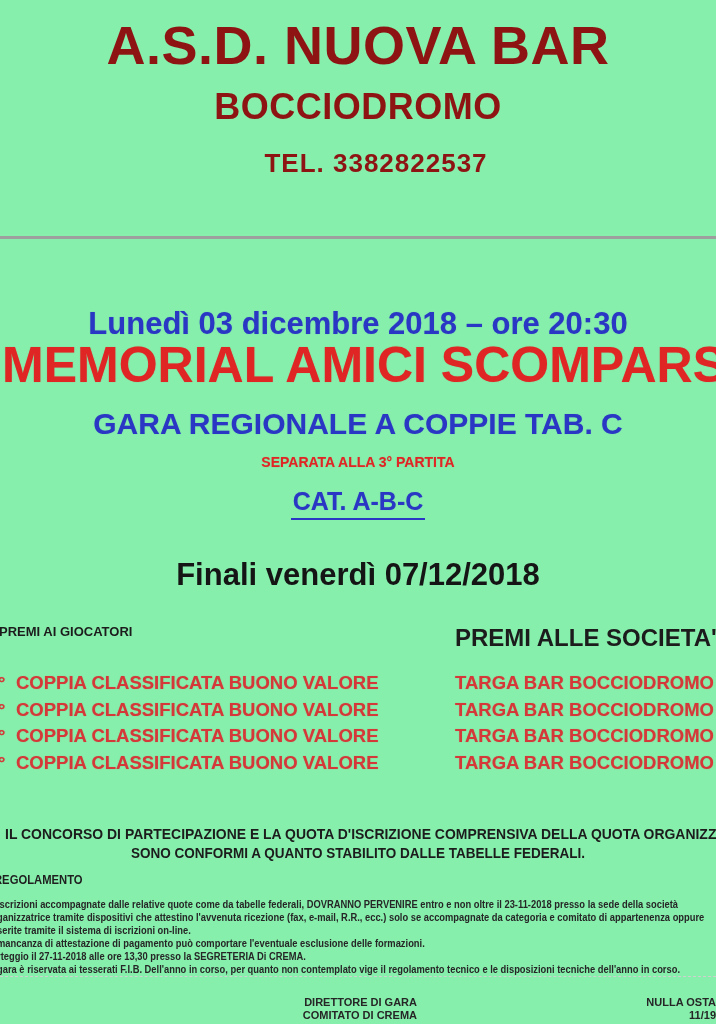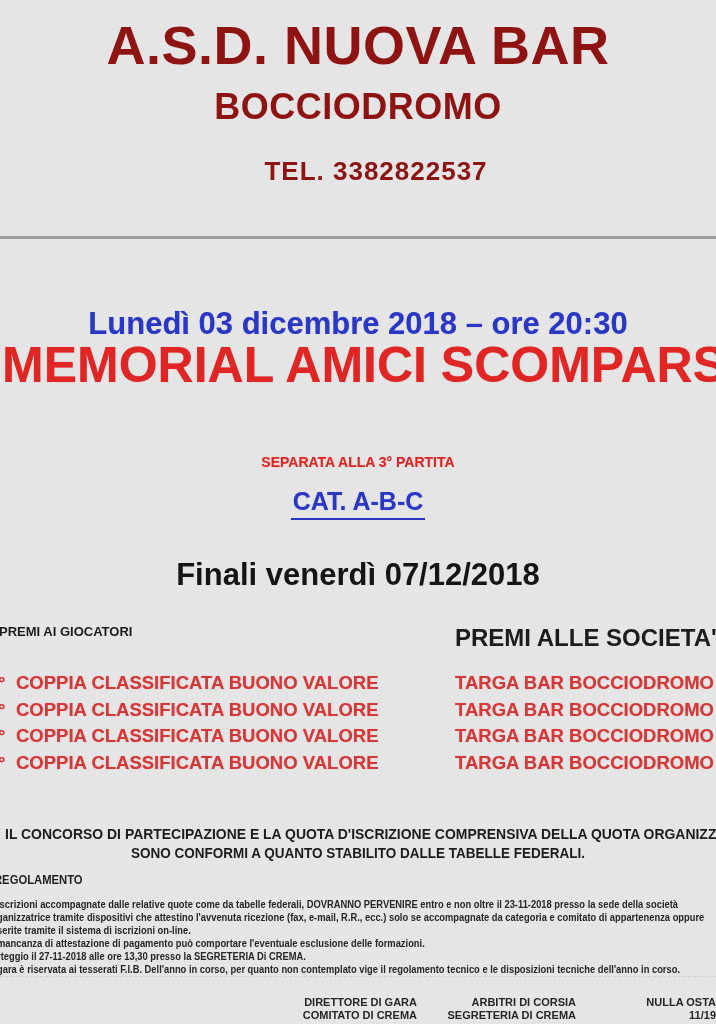--- a/index.html
+++ b/index.html
@@ -1,27 +1,27 @@
 <!DOCTYPE html>
 <html style="--dark_red: #8e1414; --red: #e02525; --row_red: #d53838; --blue: #2a36c4; --divider: #9e9e9e;"><head>
 <meta charset="utf-8">
 <style>
   html,body { margin:0; padding:0; background:#ffffff; }
   .page {
     position:relative; width:716px; height:1024px; overflow:hidden;
-    background:#e5e5e5;
+    background:#86efac;
     font-family:"Liberation Sans", sans-serif;
     font-weight:700;
   }
   .abs { position:absolute; }
   .c { left:0; right:0; text-align:center; }
 
   .t1 { top:14px; font-size:54px; color:var(--dark_red,#8e1414); letter-spacing:.5px; }
   .t2 { top:86px; font-size:36px; color:var(--dark_red,#8e1414); letter-spacing:.5px; }
-  .tel { top:156px; font-size:26px; color:var(--dark_red,#8e1414); letter-spacing:1px;padding-left:36px; }
+  .tel { top:148px; font-size:26px; color:var(--dark_red,#8e1414); letter-spacing:1px;padding-left:36px; }
 
   .divider { top:236px; left:0; width:716px; height:3px; background:var(--divider,#9e9e9e); }
 
   .date { top:266px; font-size:31px; color:var(--blue,#2a36c4); text-shadow:0 0 1px rgba(42,54,196,.35);margin-top:40px; }
 
   .memorial { top:336px; left:2px; font-size:50px; white-space:nowrap;
               color:var(--red,#e02525); text-shadow:0 0 1px rgba(224,37,37,.4); }
 
   .gara { top:407px; font-size:30px; color:var(--blue,#2a36c4); text-shadow:0 0 1px rgba(42,54,196,.3); }
   .separata { top:454px; font-size:14px; color:var(--red,#e02525); text-shadow:0 0 1px rgba(224,37,37,.35); }
@@ -63,20 +63,21 @@
 <div class="page">
 
   <div class="abs c t1">A.S.D. NUOVA BAR</div>
   <div class="abs c t2">BOCCIODROMO</div>
   <div class="abs c tel">TEL. 3382822537</div>
 
   <div class="abs divider"></div>
 
   <div class="abs c date">Lunedì 03 dicembre 2018 – ore 20:30</div>
   <div class="abs memorial">MEMORIAL AMICI SCOMPARSI</div>
+  <div class="abs c gara">GARA REGIONALE A COPPIE TAB. C</div>
   <div class="abs c separata">SEPARATA ALLA 3° PARTITA</div>
   <div class="abs c catwrap">
     <span class="cat">CAT. A-B-C</span>
   </div>
   <div class="abs c finali">Finali venerdì 07/12/2018</div>
 
   <div class="abs premiL">PREMI AI GIOCATORI</div>
   <div class="abs premiR">PREMI ALLE SOCIETA'</div>
 
   <div class="abs rowL r0">
@@ -107,22 +108,18 @@
   <div class="abs reg l3">mancanza di attestazione di pagamento può comportare l'eventuale esclusione delle formazioni.</div>
   <div class="abs reg l4">rteggio il 27-11-2018 alle ore 13,30 presso la SEGRETERIA Di CREMA.</div>
   <div class="abs reg l5">gara è riservata ai tesserati F.I.B. Dell'anno in corso, per quanto non contemplato vige il regolamento tecnico e le disposizioni tecniche dell'anno in corso.</div>
 
   <div class="abs dashline"></div>
 
   <div class="abs fcol f1">
     <div>DIRETTORE DI GARA</div>
     <div>COMITATO DI CREMA</div>
   </div>
-  <div class="abs fcol f2">
-    <div>ARBITRI DI CORSIA</div>
-    <div>SEGRETERIA DI CREMA</div>
-  </div>
   <div class="abs fcol f3">
     <div>NULLA OSTA</div>
     <div>11/19</div>
   </div>
 
 </div>
 
 </body></html>

